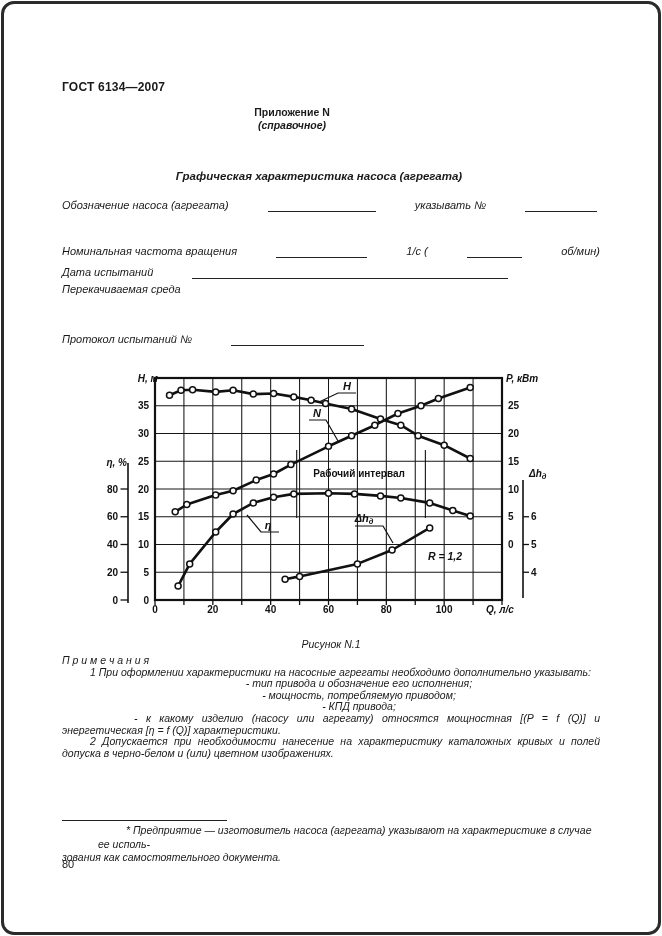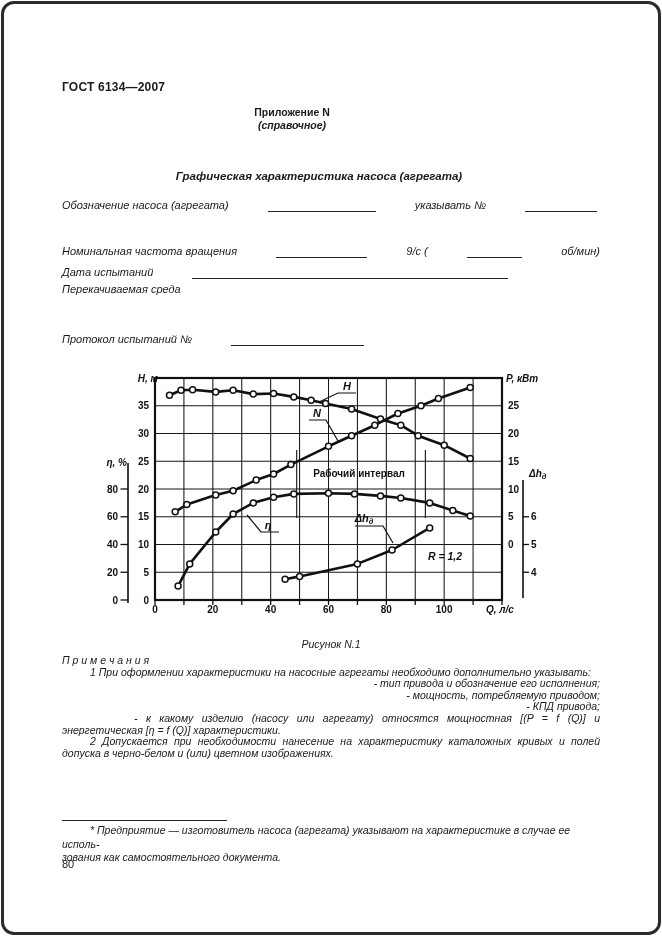--- a/index.html
+++ b/index.html
@@ -17,25 +17,25 @@
   .formrow{left:62px;width:538px;display:flex;align-items:flex-end;font-size:11px;font-style:italic;line-height:13px;white-space:nowrap;gap:36px;}
   .blank{display:inline-block;border-bottom:1px solid #222;height:12px;margin:0 3px;}
   .grow{flex:1 1 auto;}
   .lqwrap{position:relative;}
   .lqhint{position:absolute;top:13px;left:0;width:100%;text-align:center;font-size:10.5px;font-style:italic;}
   sup{font-size:7.5px;}
   .caption{top:632px;left:62px;width:538px;text-align:center;font-size:10.5px;font-style:italic;margin-top:6px;}
   .notes{top:655px;left:62px;width:538px;font-size:10.5px;font-style:italic;line-height:11.6px;}
   .notes p{margin:0;text-align:justify;}
   .notes .indent{text-indent:28px;}
-  .notes .bullet{margin-left:56px;text-align:right;}
+  .notes .bullet{margin-left:56px;text-align:center;}
   .notes .bullet-wrap{text-indent:72px;}
   .footnote{top:824px;left:62px;width:538px;font-size:10.5px;font-style:italic;line-height:13.5px;}
   .fnrule{position:absolute;top:820px;left:62px;width:165px;border-top:1.5px solid #222;}
-  .fn1{text-indent:28px;}
+  .fn1{text-indent:28px;margin-left:36px;}
   .pagenum{top:858px;left:62px;font-size:11px;font-style:normal;}
   
   svg text{fill:#111;}
   .grid{stroke:#161616;stroke-width:1.05;}
   .pborder{fill:none;stroke:#111;stroke-width:2.2;}
   .axisline{stroke:#111;stroke-width:1.6;fill:none;}
   .tickline{stroke:#111;stroke-width:1.3;}
   .ticklabel{font-family:"Liberation Sans",sans-serif;font-size:10px;font-weight:bold;}
   .axistitle{font-family:"Liberation Sans",sans-serif;font-size:10px;font-weight:bold;font-style:italic;}
   .curve{fill:none;stroke:#111;stroke-width:2.6;stroke-linejoin:round;stroke-linecap:round;}
@@ -65,21 +65,21 @@
     <span>Обозначение насоса (агрегата)</span>
     <span class="blank grow"></span>
     <span>указывать №</span>
     <span class="blank" style="width:72px;"></span>
   </div>
 
 
   <div class="abs formrow" style="top:245px;">
     <span>Номинальная частота вращения</span>
     <span class="blank" style="width:128px;"></span>
-    <span>9/с (</span>
+    <span>1/с (</span>
     <span class="blank" style="width:78px;"></span>
     <span>об/мин)</span>
   </div>
 
   <div class="abs formrow" style="top:266px;">
     <span>Дата испытаний</span>
     <span class="blank" style="width:316px;"></span>
   </div>
 
   <div class="abs formrow" style="top:283px;">

